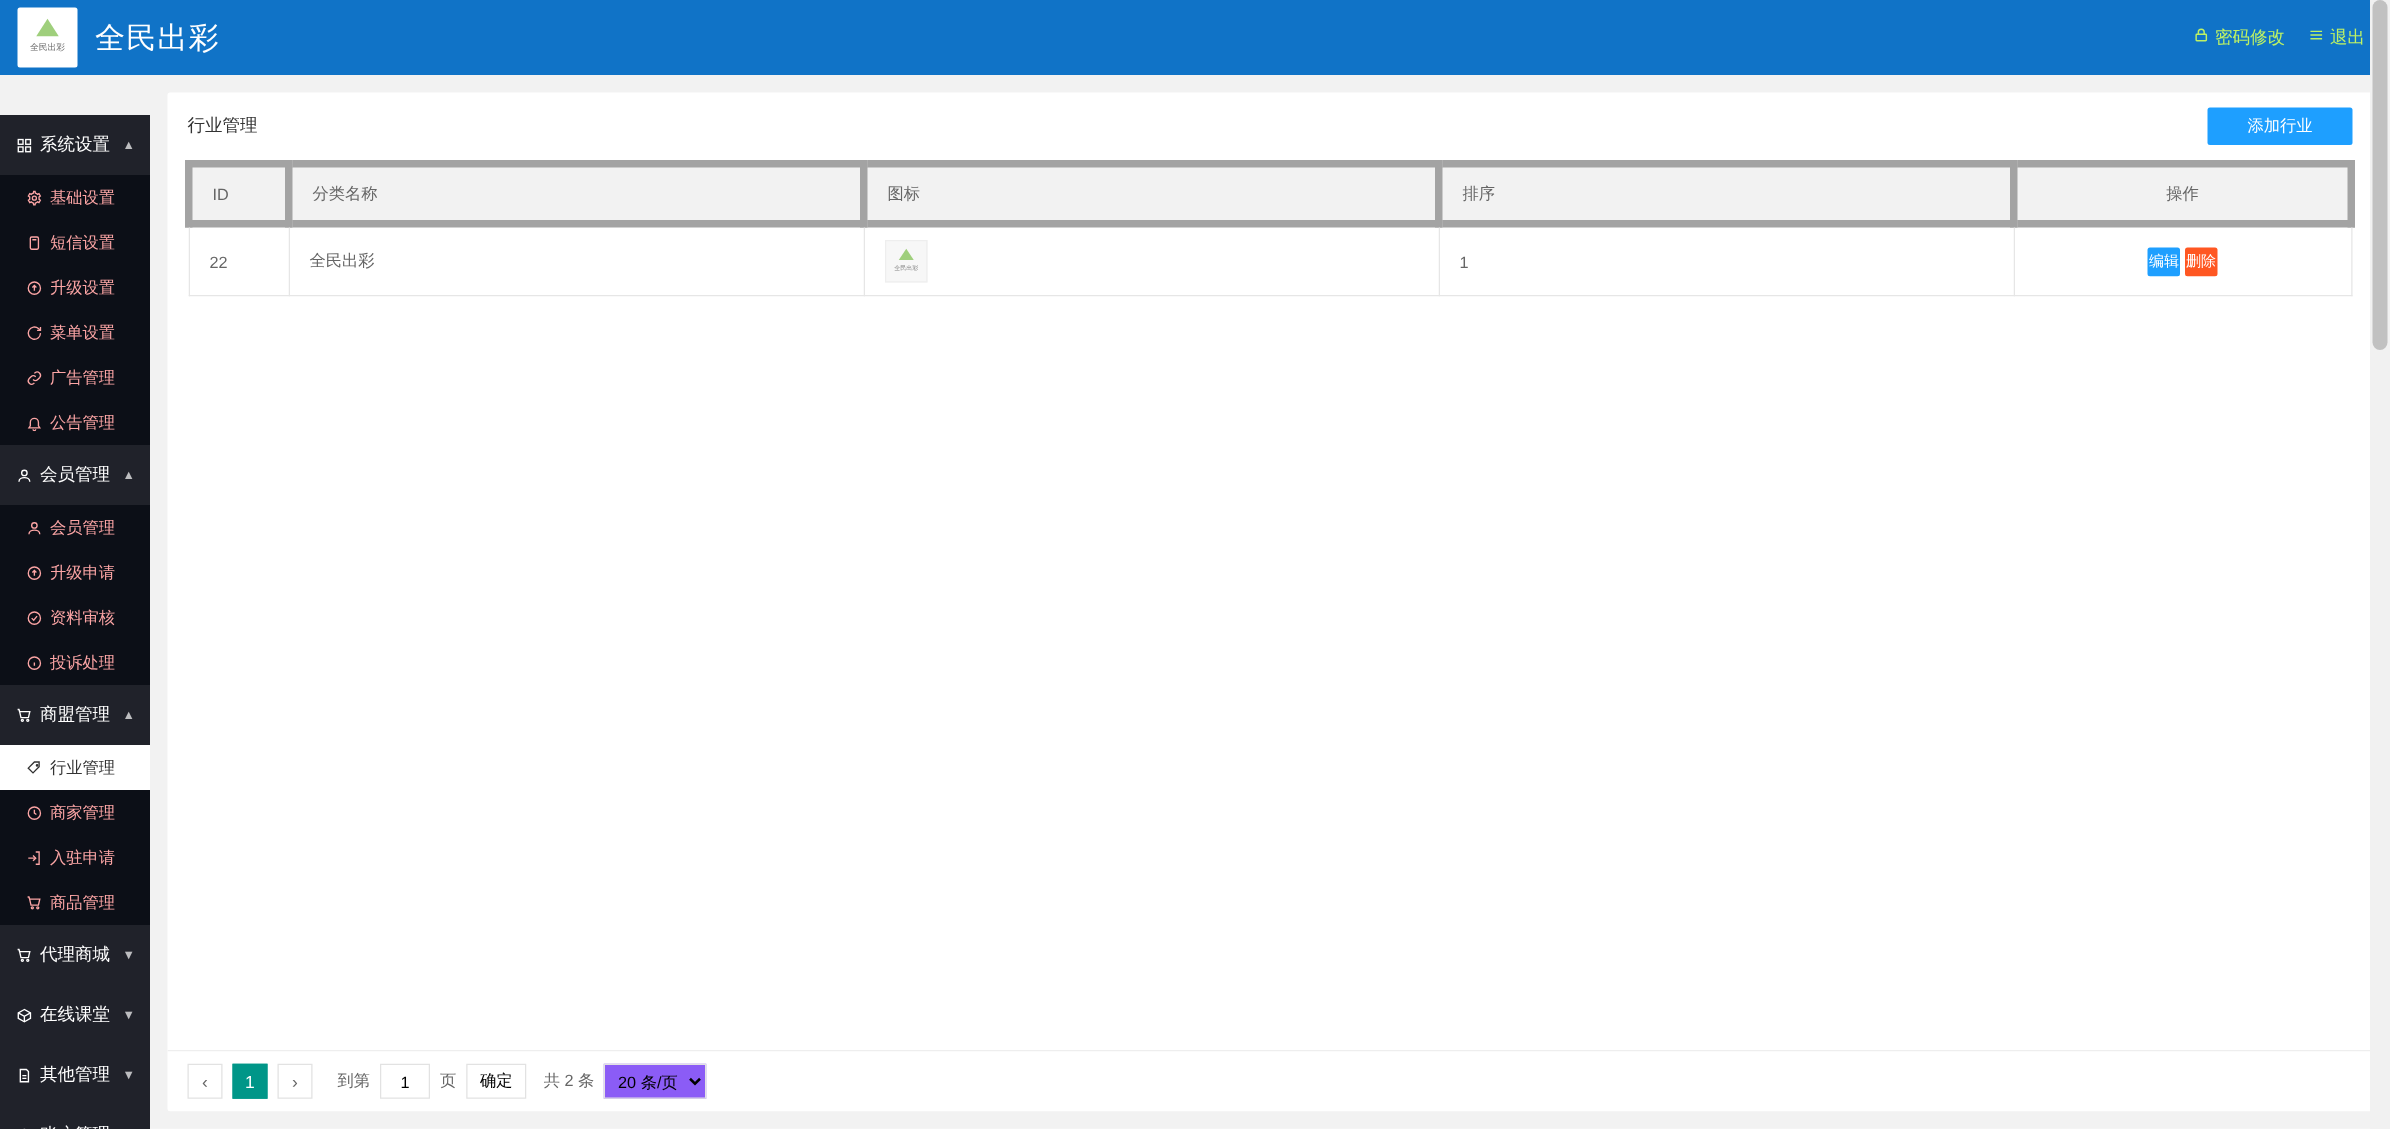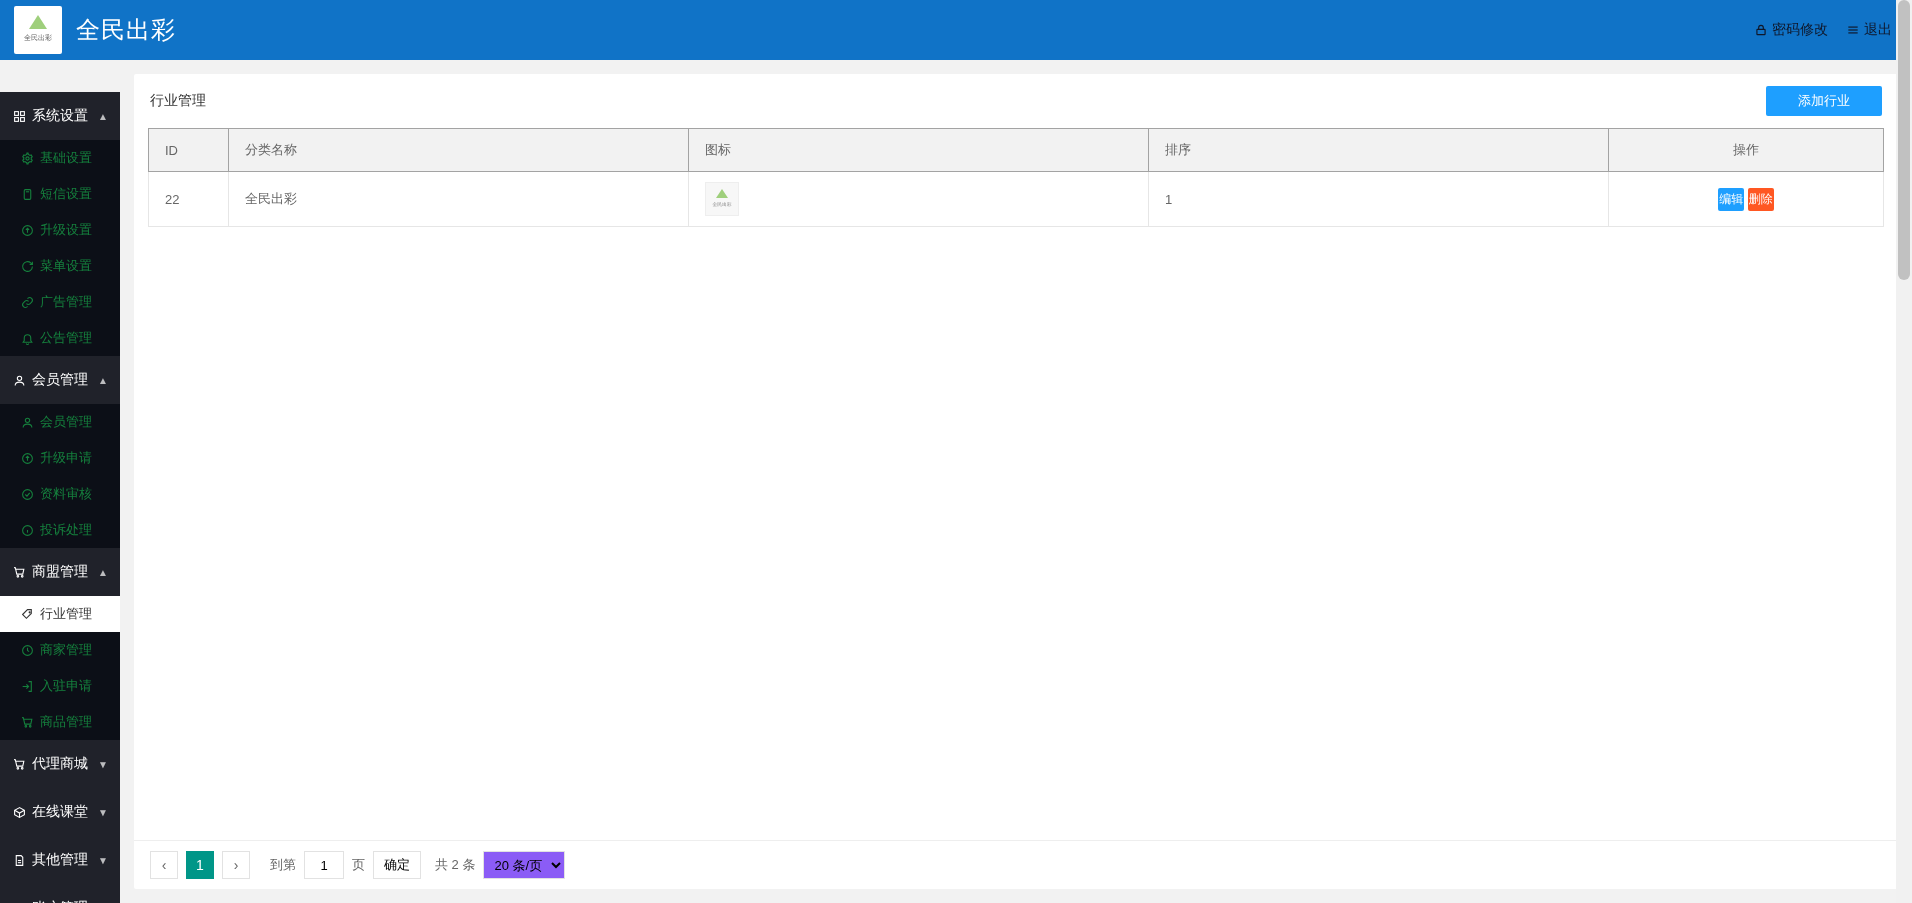--- a/index.html
+++ b/index.html
@@ -43,21 +43,21 @@
 .logo-tri::after {
   content: '';
   position: absolute;
   left: -9px; top: 14px;
   border-left: 9px solid transparent;
   border-right: 9px solid transparent;
   border-top: 0;
 }
 .app-title { font-size: 24px; font-weight: 400; letter-spacing: 1px; }
 .header-right { position: absolute; right: 20px; display: flex; gap: 18px; }
-.header-link { color: #0f172a; text-decoration: none; font-size: 14px; display: flex; align-items: center; gap: 4px; }
+.header-link { color: #bef264; text-decoration: none; font-size: 14px; display: flex; align-items: flex-start; gap: 4px; }
 .header-link svg, .header-link .ico { width: 14px; height: 14px; }
 
 
 .body { flex: 1; display: flex; overflow: hidden; }
 
 
 .sidebar {
   width: 120px;
   background: #20222a;
   color: #c2c2c2;
@@ -77,21 +77,21 @@
   gap: 6px;
 }
 .side-group-hd .arrow { margin-left: auto; font-size: 10px; opacity: .7; }
 .side-sub {
   background: #0c0f17;
 }
 .side-item {
   display: flex; align-items: center;
   height: 36px;
   padding-left: 20px;
-  color: #15803d;
+  color: #fca5a5;
   cursor: pointer;
   gap: 6px;
   font-size: 13px;
 }
 .side-item.active { background: #fff; color: #333; }
 .side-ico { width: 14px; height: 14px; display:inline-flex; align-items:center; justify-content:center; }
 .side-ico svg { width: 13px; height: 13px; }
 
 
 .main { flex: 1; background: #f2f2f2; display: flex; flex-direction: column; overflow: hidden; padding: 0; }
@@ -123,21 +123,21 @@
 
 .table-wrap { flex: 1; overflow: auto; padding: 0 14px; }
 table { width: 100%; border-collapse: collapse; }
 thead th {
   background: #f2f2f2;
   text-align: left;
   font-weight: 400;
   color: #666;
   padding: 12px 16px;
   font-size: 13px;
-  border: 1px solid #a3a3a3;
+  border: 6px solid #a3a3a3;
 }
 tbody td {
   padding: 10px 16px;
   border: 1px solid #e6e6e6;
   color: #666;
   font-size: 13px;
 }
 .col-id { width: 80px; }
 .col-name { width: 460px; }
 .col-icon { width: 460px; }

